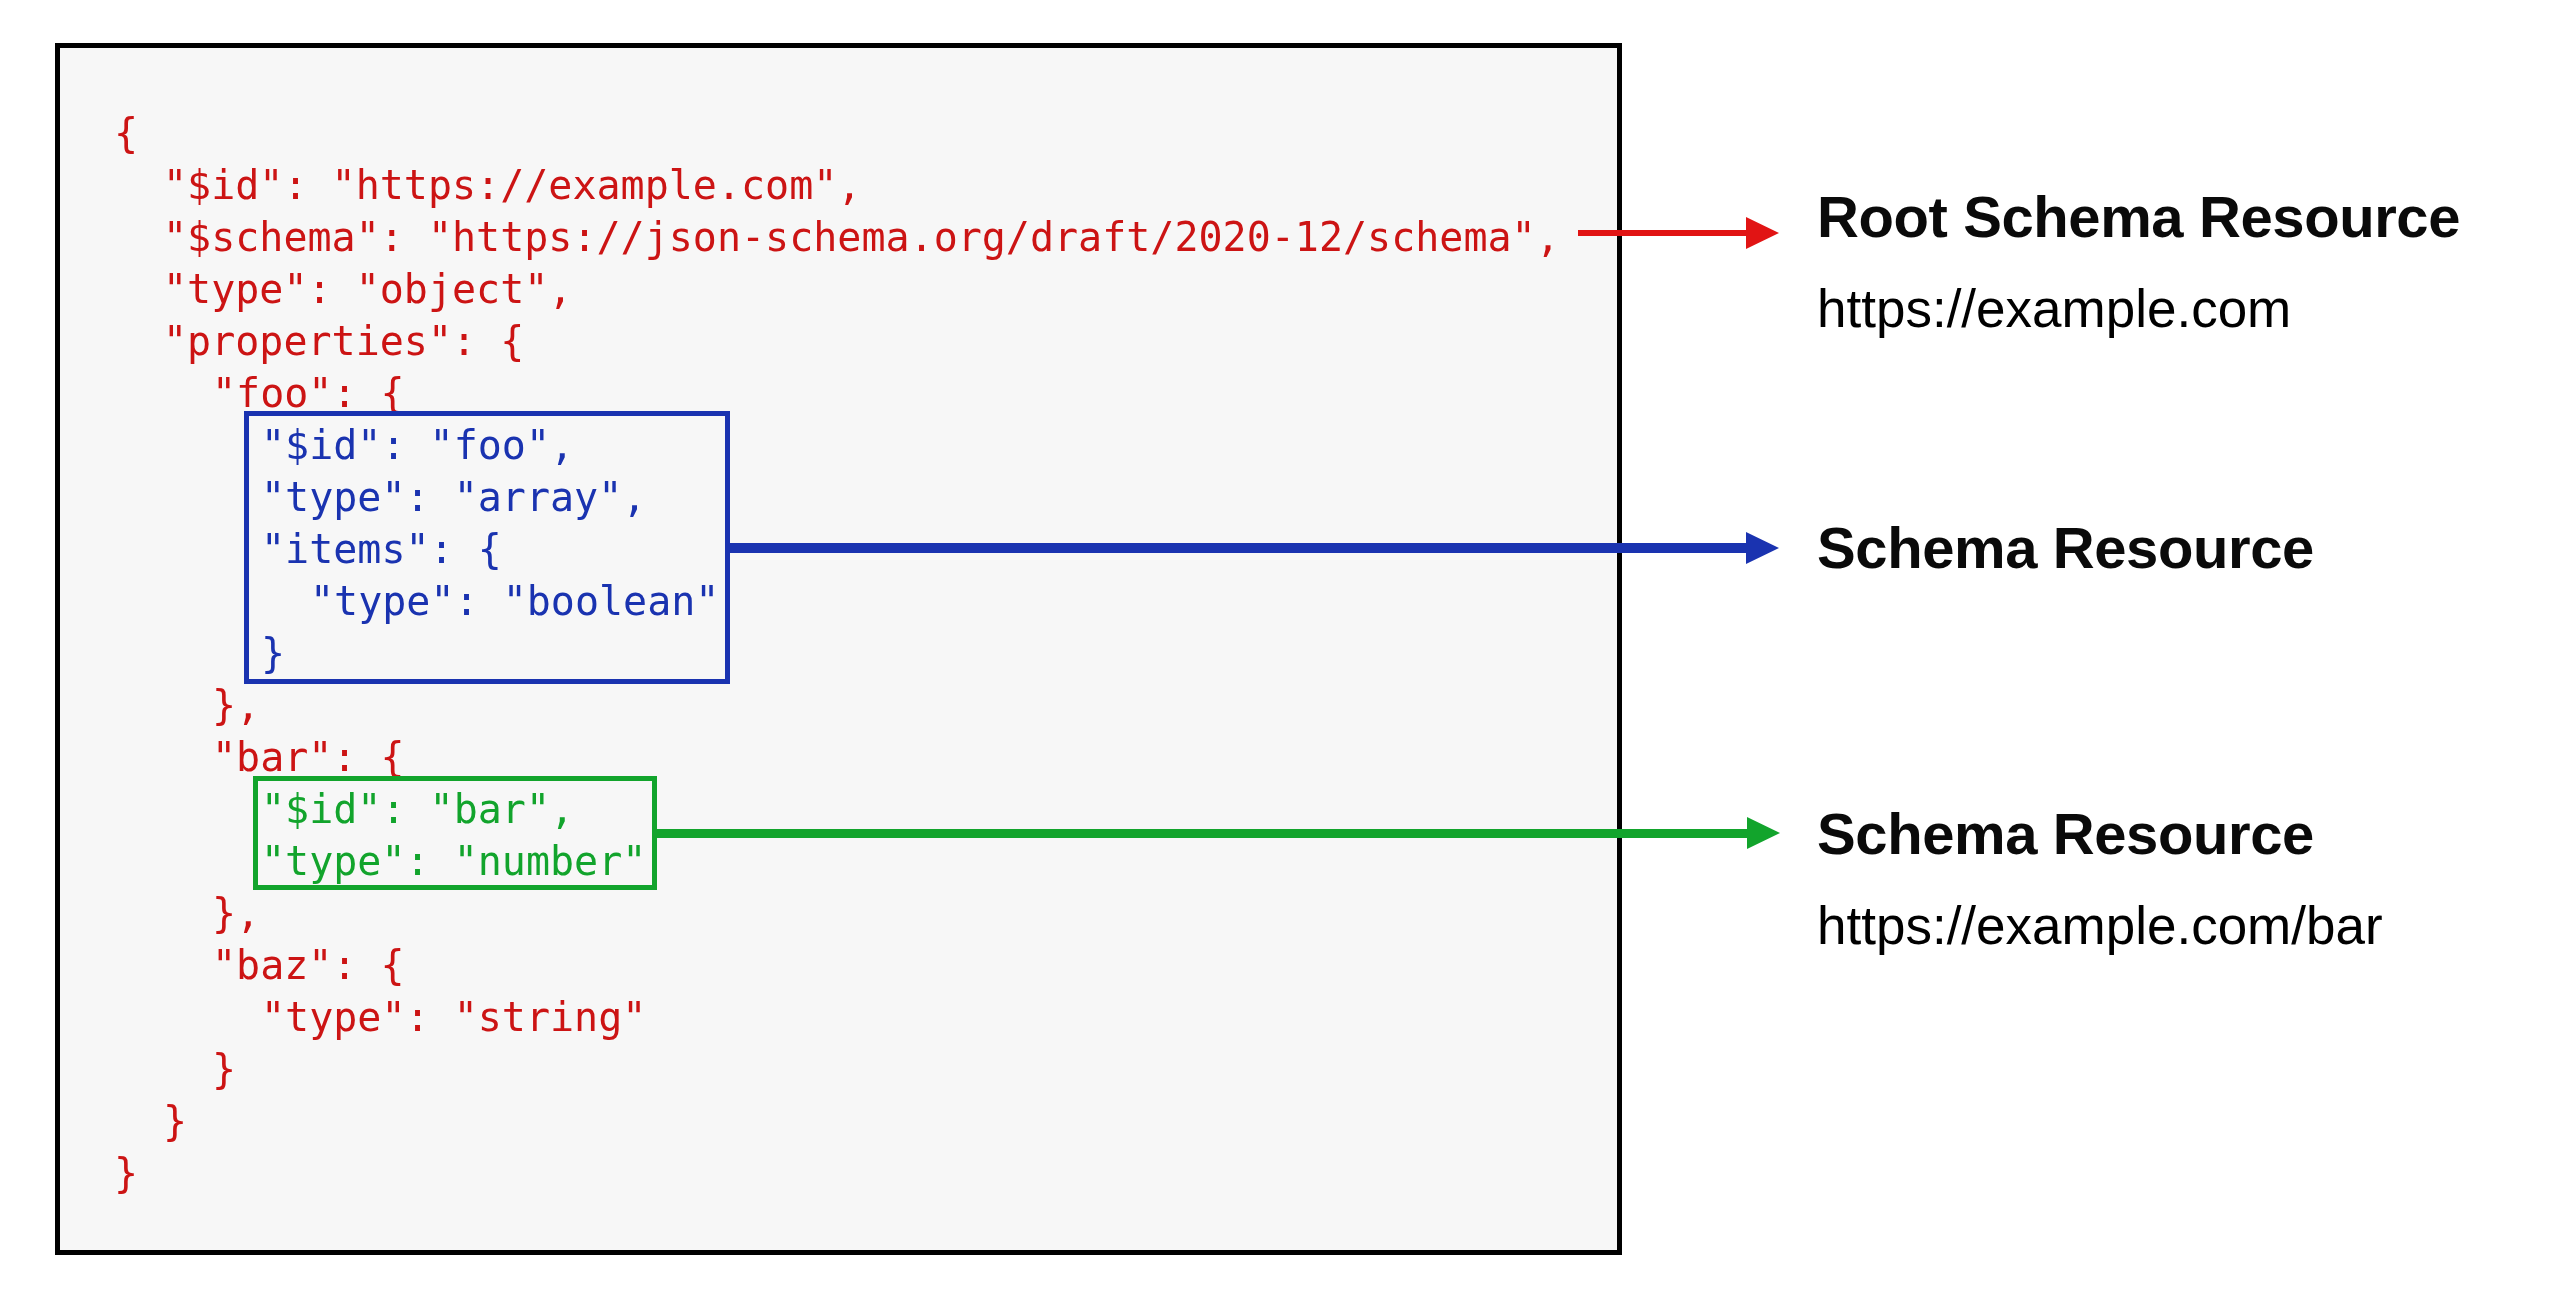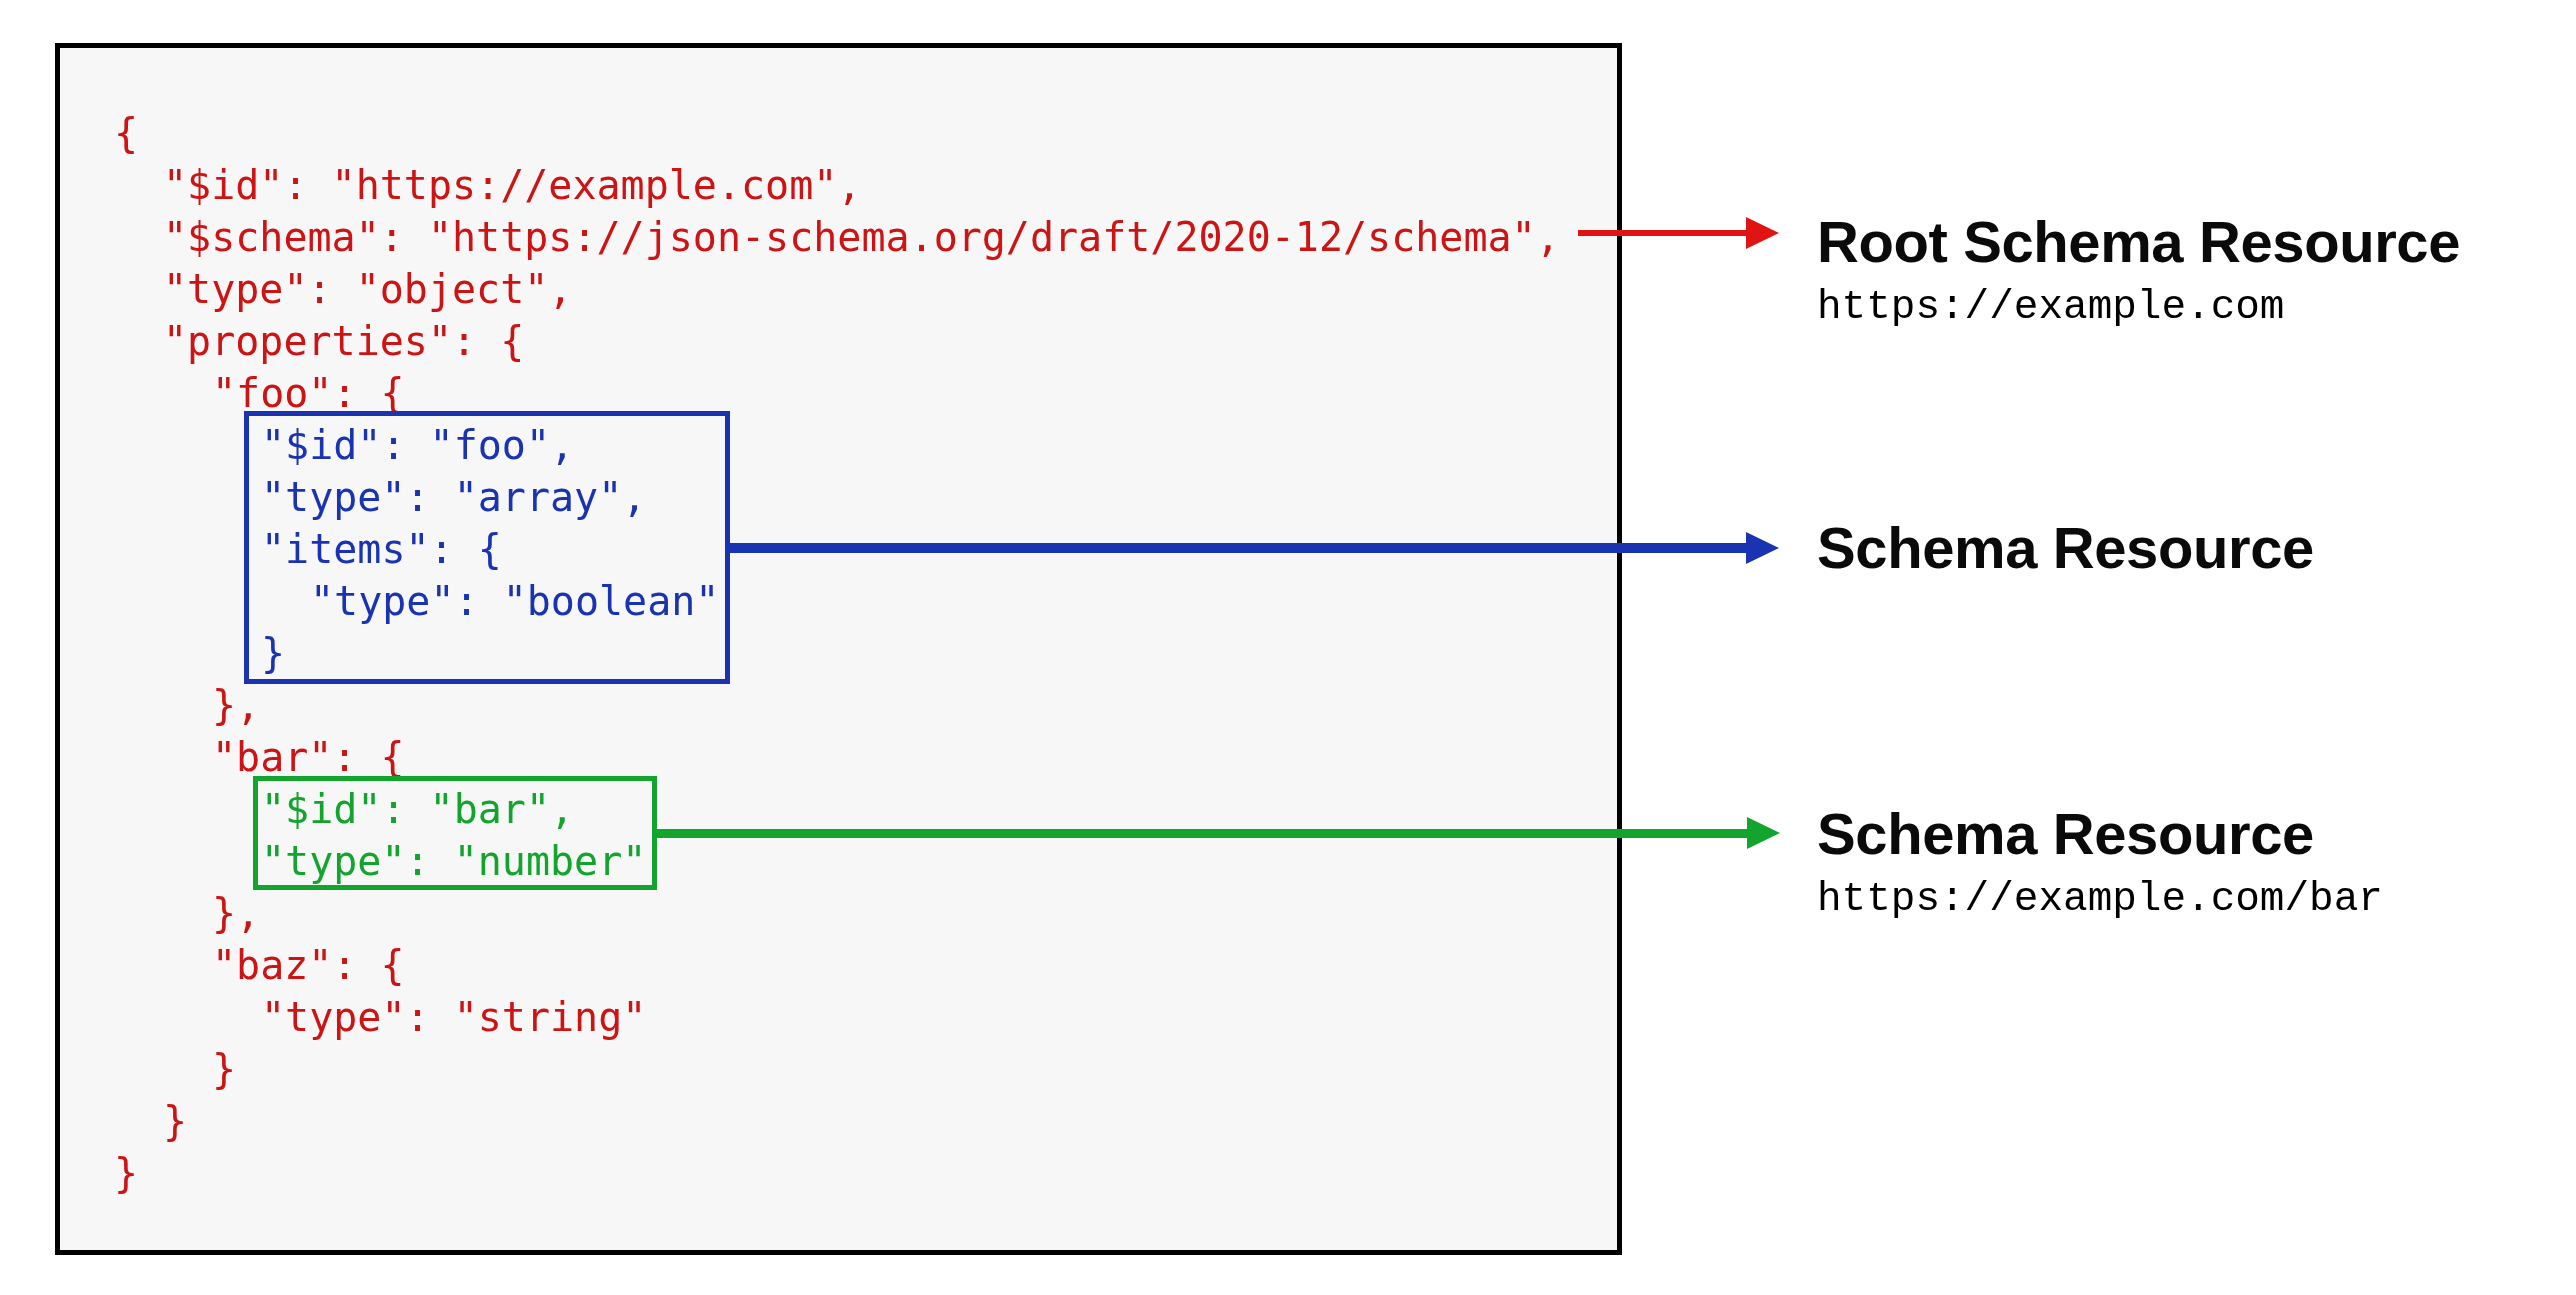--- a/index.html
+++ b/index.html
@@ -31,26 +31,26 @@
                border-bottom:16.5px solid transparent;}
   .red-arrow{left:1578px;top:230px;width:168px;height:5.8px;background:var(--red-arrow);}
   .red-arrow .head{border-left:33px solid var(--red-arrow);}
   .blue-arrow{left:730px;top:543px;width:1016px;height:10px;background:var(--blue);}
   .blue-arrow .head{border-left:33px solid var(--blue);}
   .green-arrow{left:657px;top:829px;width:1090px;height:8.6px;background:var(--green);}
   .green-arrow .head{border-left:33px solid var(--green);}
 
   
   .label-group{position:absolute;left:1817px;z-index:4;}
-  .g1{top:207px;} .g2{top:513px;} .g3{top:799px;}
+  .g1{top:182px;} .g2{top:513px;} .g3{top:799px;}
   .label-title{font-family:"Liberation Sans",sans-serif;font-weight:700;
                font-size:58px;line-height:69px;color:var(--heading);
                letter-spacing:-0.4px;white-space:nowrap;}
-  .label-url{margin-top:4px;font-family:Liberation Mono, monospace;
-             font-size:41px;line-height:55px;color:var(--url);white-space:nowrap;}
+  .label-url{margin-top:30px;font-family:Liberation Sans, sans-serif;
+             font-size:53px;line-height:55px;color:var(--url);white-space:nowrap;}
 </style>
 </head>
 <body>
 
 <div class="stage">
 
   <div class="code-box">
     <div id="code-lines"><div class="code-line tone-red" style="padding-left: calc(0 * var(--indent));">{</div><div class="code-line tone-red" style="padding-left: calc(1 * var(--indent));">"$id": "https://example.com",</div><div class="code-line tone-red" style="padding-left: calc(1 * var(--indent));">"$schema": "https://json-schema.org/draft/2020-12/schema",</div><div class="code-line tone-red" style="padding-left: calc(1 * var(--indent));">"type": "object",</div><div class="code-line tone-red" style="padding-left: calc(1 * var(--indent));">"properties": {</div><div class="code-line tone-red" style="padding-left: calc(2 * var(--indent));">"foo": {</div><div class="code-line tone-blue" style="padding-left: calc(3 * var(--indent));">"$id": "foo",</div><div class="code-line tone-blue" style="padding-left: calc(3 * var(--indent));">"type": "array",</div><div class="code-line tone-blue" style="padding-left: calc(3 * var(--indent));">"items": {</div><div class="code-line tone-blue" style="padding-left: calc(4 * var(--indent));">"type": "boolean"</div><div class="code-line tone-blue" style="padding-left: calc(3 * var(--indent));">}</div><div class="code-line tone-red" style="padding-left: calc(2 * var(--indent));">},</div><div class="code-line tone-red" style="padding-left: calc(2 * var(--indent));">"bar": {</div><div class="code-line tone-green" style="padding-left: calc(3 * var(--indent));">"$id": "bar",</div><div class="code-line tone-green" style="padding-left: calc(3 * var(--indent));">"type": "number"</div><div class="code-line tone-red" style="padding-left: calc(2 * var(--indent));">},</div><div class="code-line tone-red" style="padding-left: calc(2 * var(--indent));">"baz": {</div><div class="code-line tone-red" style="padding-left: calc(3 * var(--indent));">"type": "string"</div><div class="code-line tone-red" style="padding-left: calc(2 * var(--indent));">}</div><div class="code-line tone-red" style="padding-left: calc(1 * var(--indent));">}</div><div class="code-line tone-red" style="padding-left: calc(0 * var(--indent));">}</div></div>
   </div>
 

